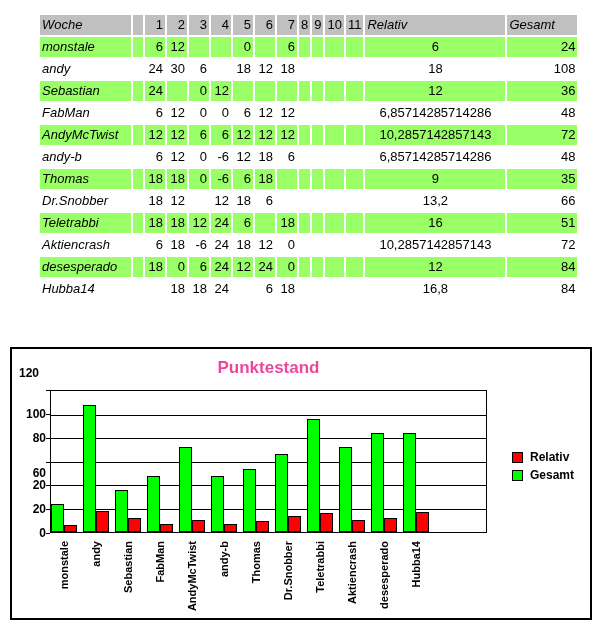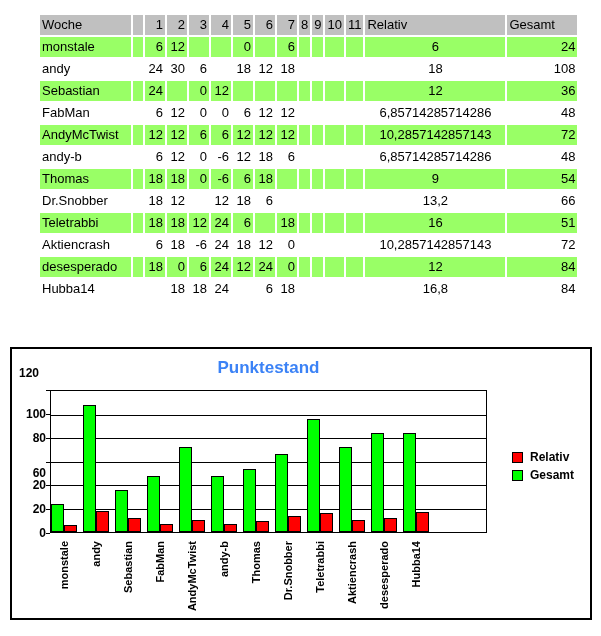--- a/index.html
+++ b/index.html
@@ -10,27 +10,27 @@
   #score-table{position:absolute;left:38px;top:13px;border-collapse:separate;
                border-spacing:2px;table-layout:fixed;}
   #score-table td{height:20px;font-size:13px;line-height:20px;padding:0 2px;
                   white-space:nowrap;overflow:hidden;box-sizing:border-box;color:#000;}
   td.hdr{background:#C0C0C0;}
   td.namebg{background:#CCFFFF;}
   tr.green td{background:#99FF66;}
   td.wk{text-align:right;padding:0 1px;}
   td.rel{text-align:center;}
   td.ges{text-align:right;}
-  td.nm{text-align:left;}
+  td.nm{text-align:left;font-style:italic;}
 
   
   #chart-box{position:absolute;left:10px;top:347px;width:578px;height:269px;
              border:2px solid #000;background:#fff;}
   #chart-title{position:absolute;left:38px;top:9px;width:437px;text-align:center;
-               font-size:17px;font-weight:bold;color:#3b82f6;}
+               font-size:17px;font-weight:bold;color:#ec4899;}
   #plot{position:absolute;left:38px;top:41px;width:437px;height:143px;
         border:1px solid #000;box-sizing:border-box;background:#fff;}
   .grid{position:absolute;left:0;width:435px;height:1px;background:#000;}
   .bar{position:absolute;bottom:0;box-sizing:border-box;border:1px solid #000;}
   .ylab{position:absolute;left:0;width:34px;text-align:right;font-size:12px;
         font-weight:bold;line-height:16px;color:#000;}
   .ytick{position:absolute;left:34px;width:4px;height:1px;background:#000;}
   .xlab{position:absolute;width:72px;height:14px;line-height:14px;text-align:right;
         font-size:11px;font-weight:bold;color:#000;
         transform:rotate(-90deg);transform-origin:0 0;white-space:nowrap;}
@@ -186,21 +186,21 @@
         <td class="wk">0</td>
         <td class="wk">-6</td>
         <td class="wk">6</td>
         <td class="wk">18</td>
         <td class="wk"></td>
         <td class="wk"></td>
         <td class="wk"></td>
         <td class="wk"></td>
         <td class="wk"></td>
         <td class="rel">9</td>
-        <td class="ges">54</td>
+        <td class="ges">35</td>
       </tr>
       <tr>
         <td class="nm">Dr.Snobber</td>
         <td></td>
         <td class="wk">18</td>
         <td class="wk">12</td>
         <td class="wk"></td>
         <td class="wk">12</td>
         <td class="wk">18</td>
         <td class="wk">6</td>

